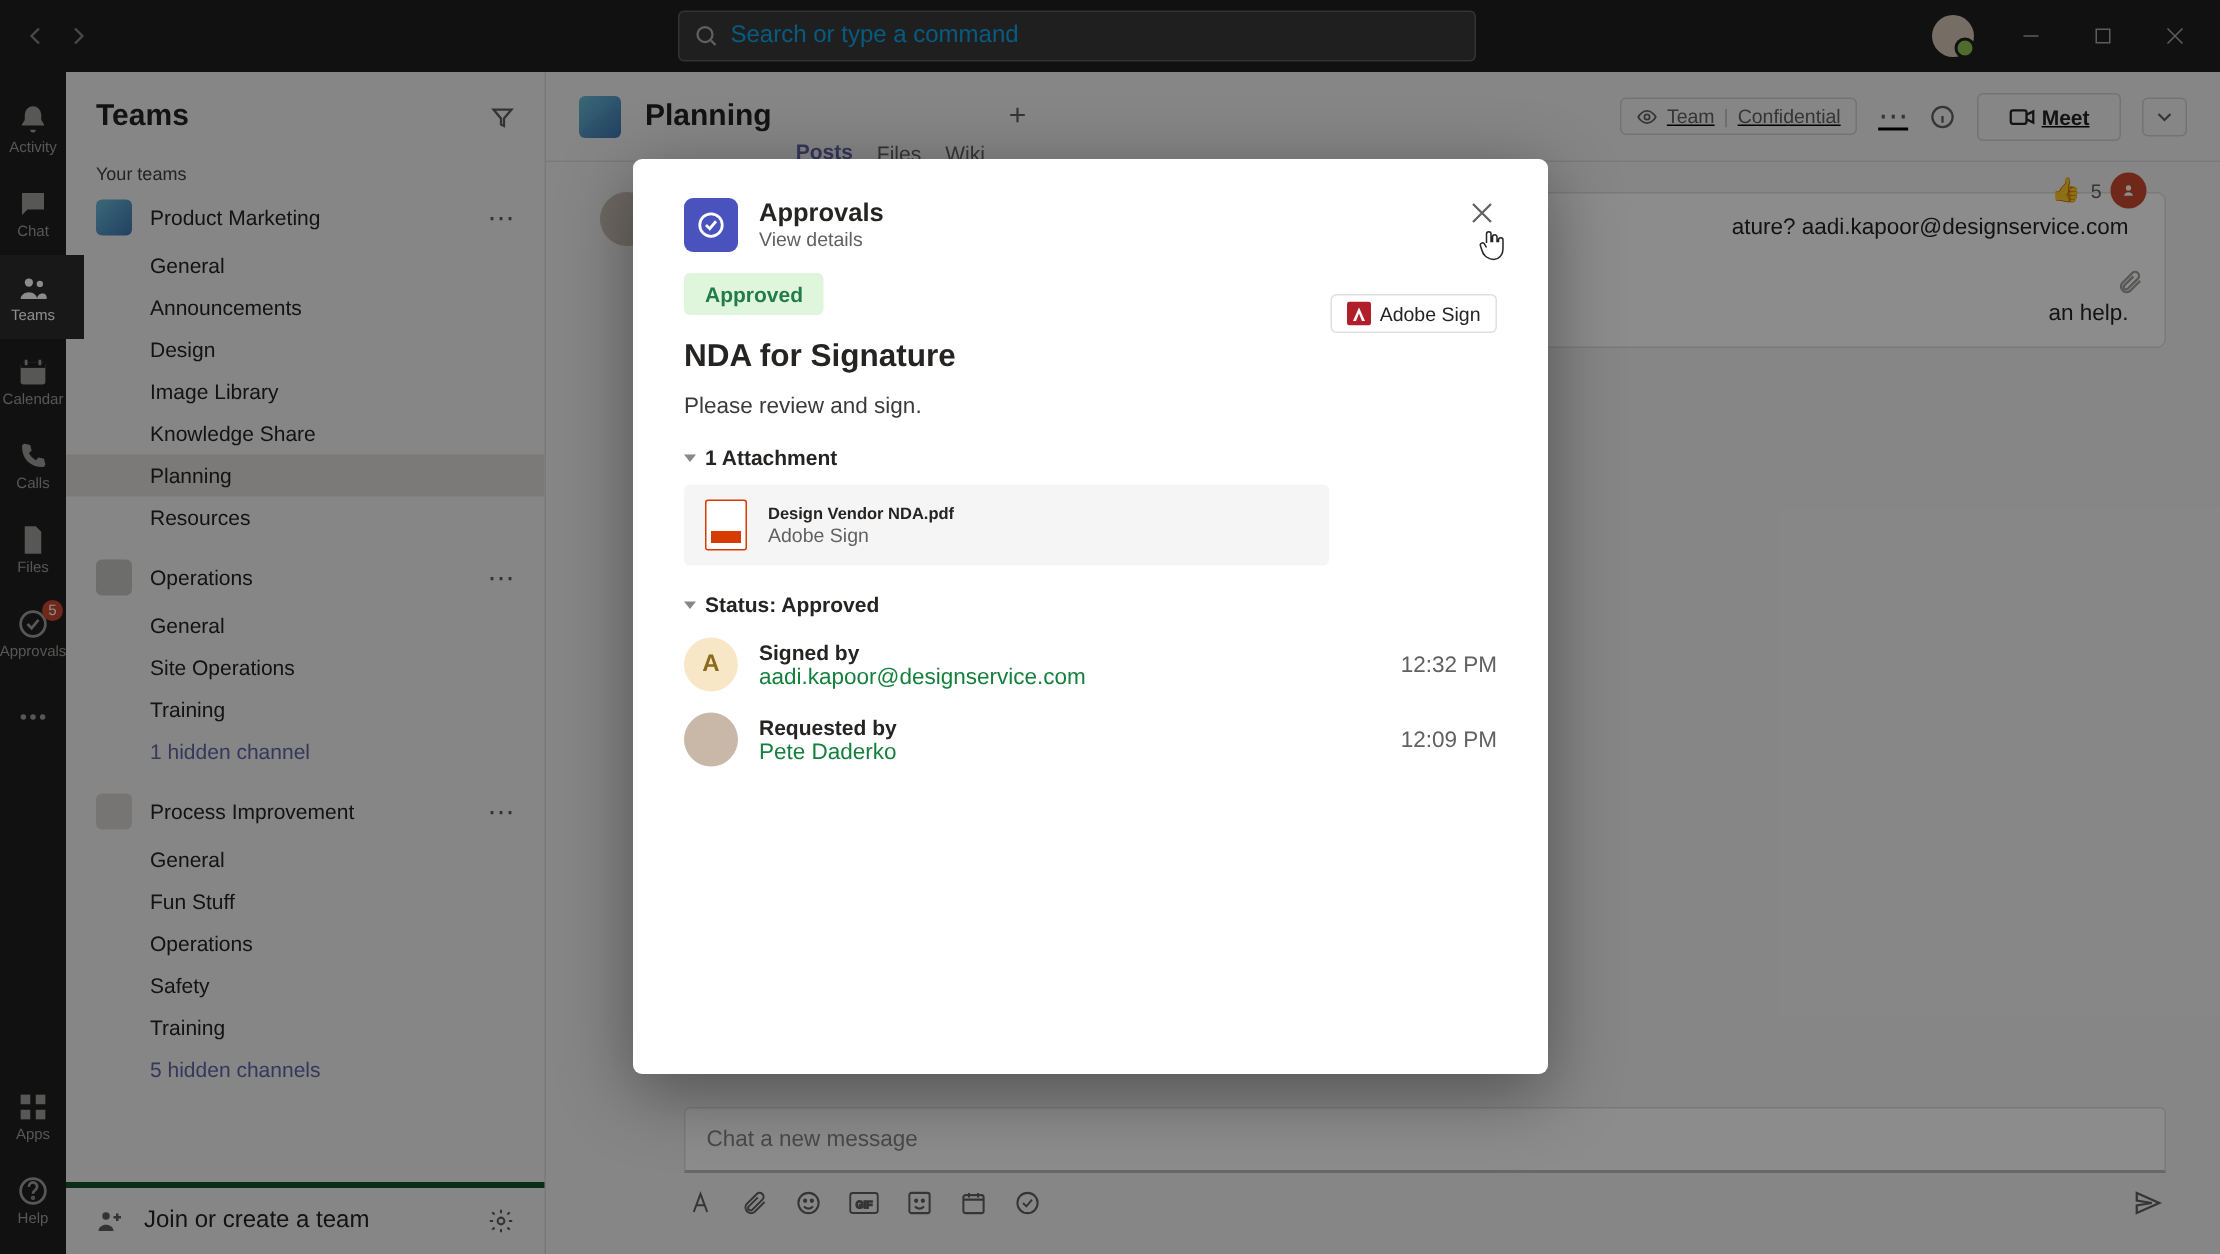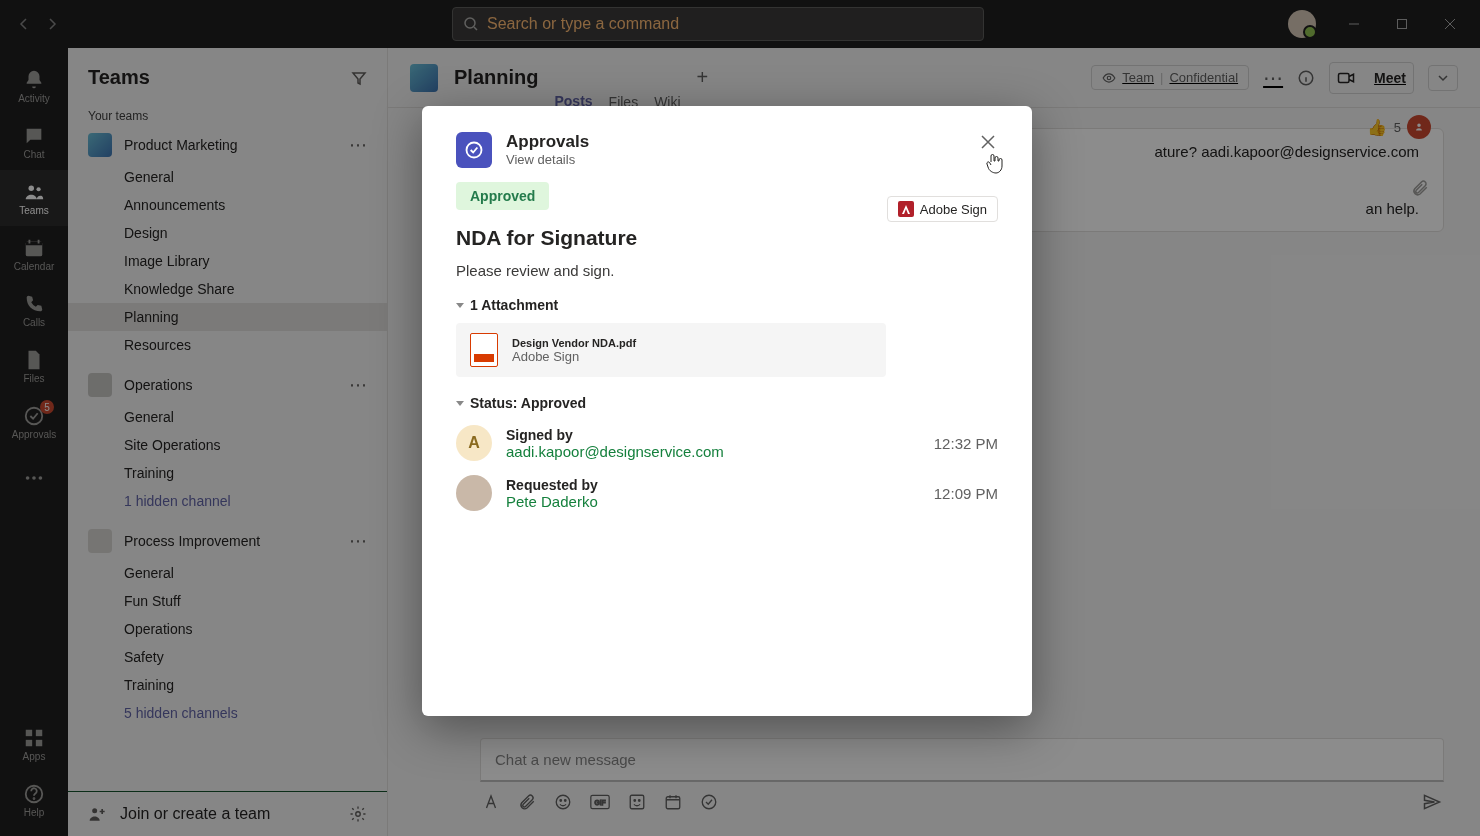--- a/index.html
+++ b/index.html
@@ -1,56 +1,56 @@
 <!DOCTYPE html>
 <html><head>
 <meta charset="utf-8">
 <style>
 *{box-sizing:border-box;margin:0;padding:0;font-family:"Segoe UI",Arial,sans-serif;}
 body{width:1480px;height:836px;background:#1f1f1f;overflow:hidden;position:relative;}
 .titlebar{height:48px;background:#1f1f1f;display:flex;align-items:center;padding:0 8px;}
 .nav-arrows{display:flex;gap:4px;margin-right:8px;margin-left:4px;}
 .nav-btn{width:24px;height:24px;display:flex;align-items:center;justify-content:center;color:#888;cursor:pointer;}
-.searchbox{flex:0 0 532px;margin-left:380px;height:34px;background:#3b3a39;border:1px solid #5e5d5c;border-radius:4px;display:flex;align-items:center;padding:0 10px;color:#fdba74;}
+.searchbox{flex:0 0 532px;margin-left:380px;height:34px;background:#3b3a39;border:1px solid #5e5d5c;border-radius:4px;display:flex;align-items:center;padding:0 10px;color:#0ea5e9;}
 .searchbox svg{margin-right:8px;flex-shrink:0;}
 .titlebar-right{margin-left:auto;display:flex;align-items:center;gap:4px;}
 .avatar-sm{width:28px;height:28px;border-radius:50%;background:#d8c9b8;position:relative;margin-right:12px;}
 .avatar-sm::after{content:"";position:absolute;right:-1px;bottom:-1px;width:10px;height:10px;border-radius:50%;background:#92c353;border:2px solid #1f1f1f;}
 .win-btn{width:44px;height:32px;display:flex;align-items:center;justify-content:center;color:#aaa;}
 .app{display:flex;height:788px;}
-.apprail{width:68px;background:#1f1f1f;display:flex;flex-direction:column;align-items:center;padding-top:10px;}
+.apprail{width:44px;background:#1f1f1f;display:flex;flex-direction:column;align-items:center;padding-top:10px;}
 .rail-item{width:68px;height:56px;display:flex;flex-direction:column;align-items:center;justify-content:center;color:#9f9e9c;cursor:pointer;gap:2px;position:relative;}
 .rail-item.active{background:#2d2c2c;}
 .rail-item .lbl{font-size:10px;}
 .rail-item .badge{position:absolute;top:6px;right:14px;background:#cc4a31;color:#fff;font-size:10px;border-radius:8px;min-width:14px;height:14px;display:flex;align-items:center;justify-content:center;padding:0 3px;}
 .rail-bottom{margin-top:auto;margin-bottom:8px;}
 .teamslist{width:320px;background:#f5f5f5;border-right:1px solid #e1dfdd;display:flex;flex-direction:column;}
 .teamslist-hd{display:flex;align-items:center;padding:18px 20px 12px;justify-content:space-between;}
 .teamslist-hd h1{font-size:20px;font-weight:700;color:#252423;}
 .filter-btn{color:#605e5c;}
 .sect-lbl{font-size:12px;color:#404040;padding:8px 20px 4px;}
 .team-row{display:flex;align-items:center;padding:6px 20px;gap:12px;color:#252423;cursor:pointer;}
 .team-icon{width:24px;height:24px;border-radius:4px;flex-shrink:0;}
 .team-row .tname{flex:1;font-size:14px;}
 .team-row .dots{color:#605e5c;font-size:18px;}
 .chan{padding:6px 20px 6px 56px;font-size:14px;color:#252423;cursor:pointer;}
 .chan.selected{background:#e1dfdd;}
 .chan.muted{color:#6264a7;}
-.join-row{margin-top:auto;display:flex;align-items:center;padding:12px 20px;gap:12px;color:#252423;border-top:1px solid #14532d;}
+.join-row{margin-top:auto;display:flex;align-items:center;padding:12px 20px;gap:12px;color:#252423;border-top:4px solid #14532d;}
 .join-row .gear{margin-left:auto;color:#605e5c;}
 .main{flex:1;background:#f5f5f5;display:flex;flex-direction:column;}
 .chanhdr{height:60px;display:flex;align-items:center;padding:0 22px;gap:16px;border-bottom:1px solid #e1dfdd;}
 .chan-ico{width:28px;height:28px;border-radius:4px;background:linear-gradient(135deg,#6abfd7,#3f76b5);}
 .chan-title{font-size:20px;font-weight:700;color:#252423;}
 .tab{font-size:14px;color:#616161;cursor:pointer;padding:4px 0;margin-top:48px;}
 .tab.active{color:#6264a7;border-bottom:2px solid #6264a7;font-weight:600;}
 .add-tab{color:#616161;font-size:20px;}
 .hdr-right{margin-left:auto;display:flex;align-items:center;gap:14px;text-decoration:underline;}
 .priv-pill{border:1px solid #d1d1d1;border-radius:4px;padding:4px 10px;font-size:13px;color:#616161;display:flex;align-items:center;gap:6px;}
-.meet-btn{border:1px solid #d1d1d1;border-radius:4px;padding:6px 7px;font-size:14px;font-weight:600;color:#252423;display:flex;align-items:center;gap:19px;cursor:pointer;}
+.meet-btn{border:1px solid #d1d1d1;border-radius:4px;padding:6px 20px;font-size:14px;font-weight:600;color:#252423;display:flex;align-items:center;gap:4px;cursor:pointer;}
 .meet-caret{border:1px solid #d1d1d1;border-radius:4px;padding:6px 8px;cursor:pointer;}
 .conv{flex:1;position:relative;padding:20px 36px;}
 .msgrow{display:flex;gap:12px;}
 .msg-avatar{width:36px;height:36px;border-radius:50%;background:#c8bfb4;}
 .msg-card{flex:1;background:#fff;border:1px solid #e1dfdd;border-radius:6px;padding:14px 16px;position:relative;color:#252423;}
 .msg-react{position:absolute;top:-14px;right:12px;display:flex;align-items:center;gap:6px;}
 .react-count{font-size:13px;color:#616161;}
 .react-pill{background:#cc4a31;color:#fff;width:24px;height:24px;border-radius:50%;display:flex;align-items:center;justify-content:center;}
 .msg-line{font-size:15px;}
 .attach-ic{position:absolute;right:14px;top:50px;color:#9f9e9c;}

